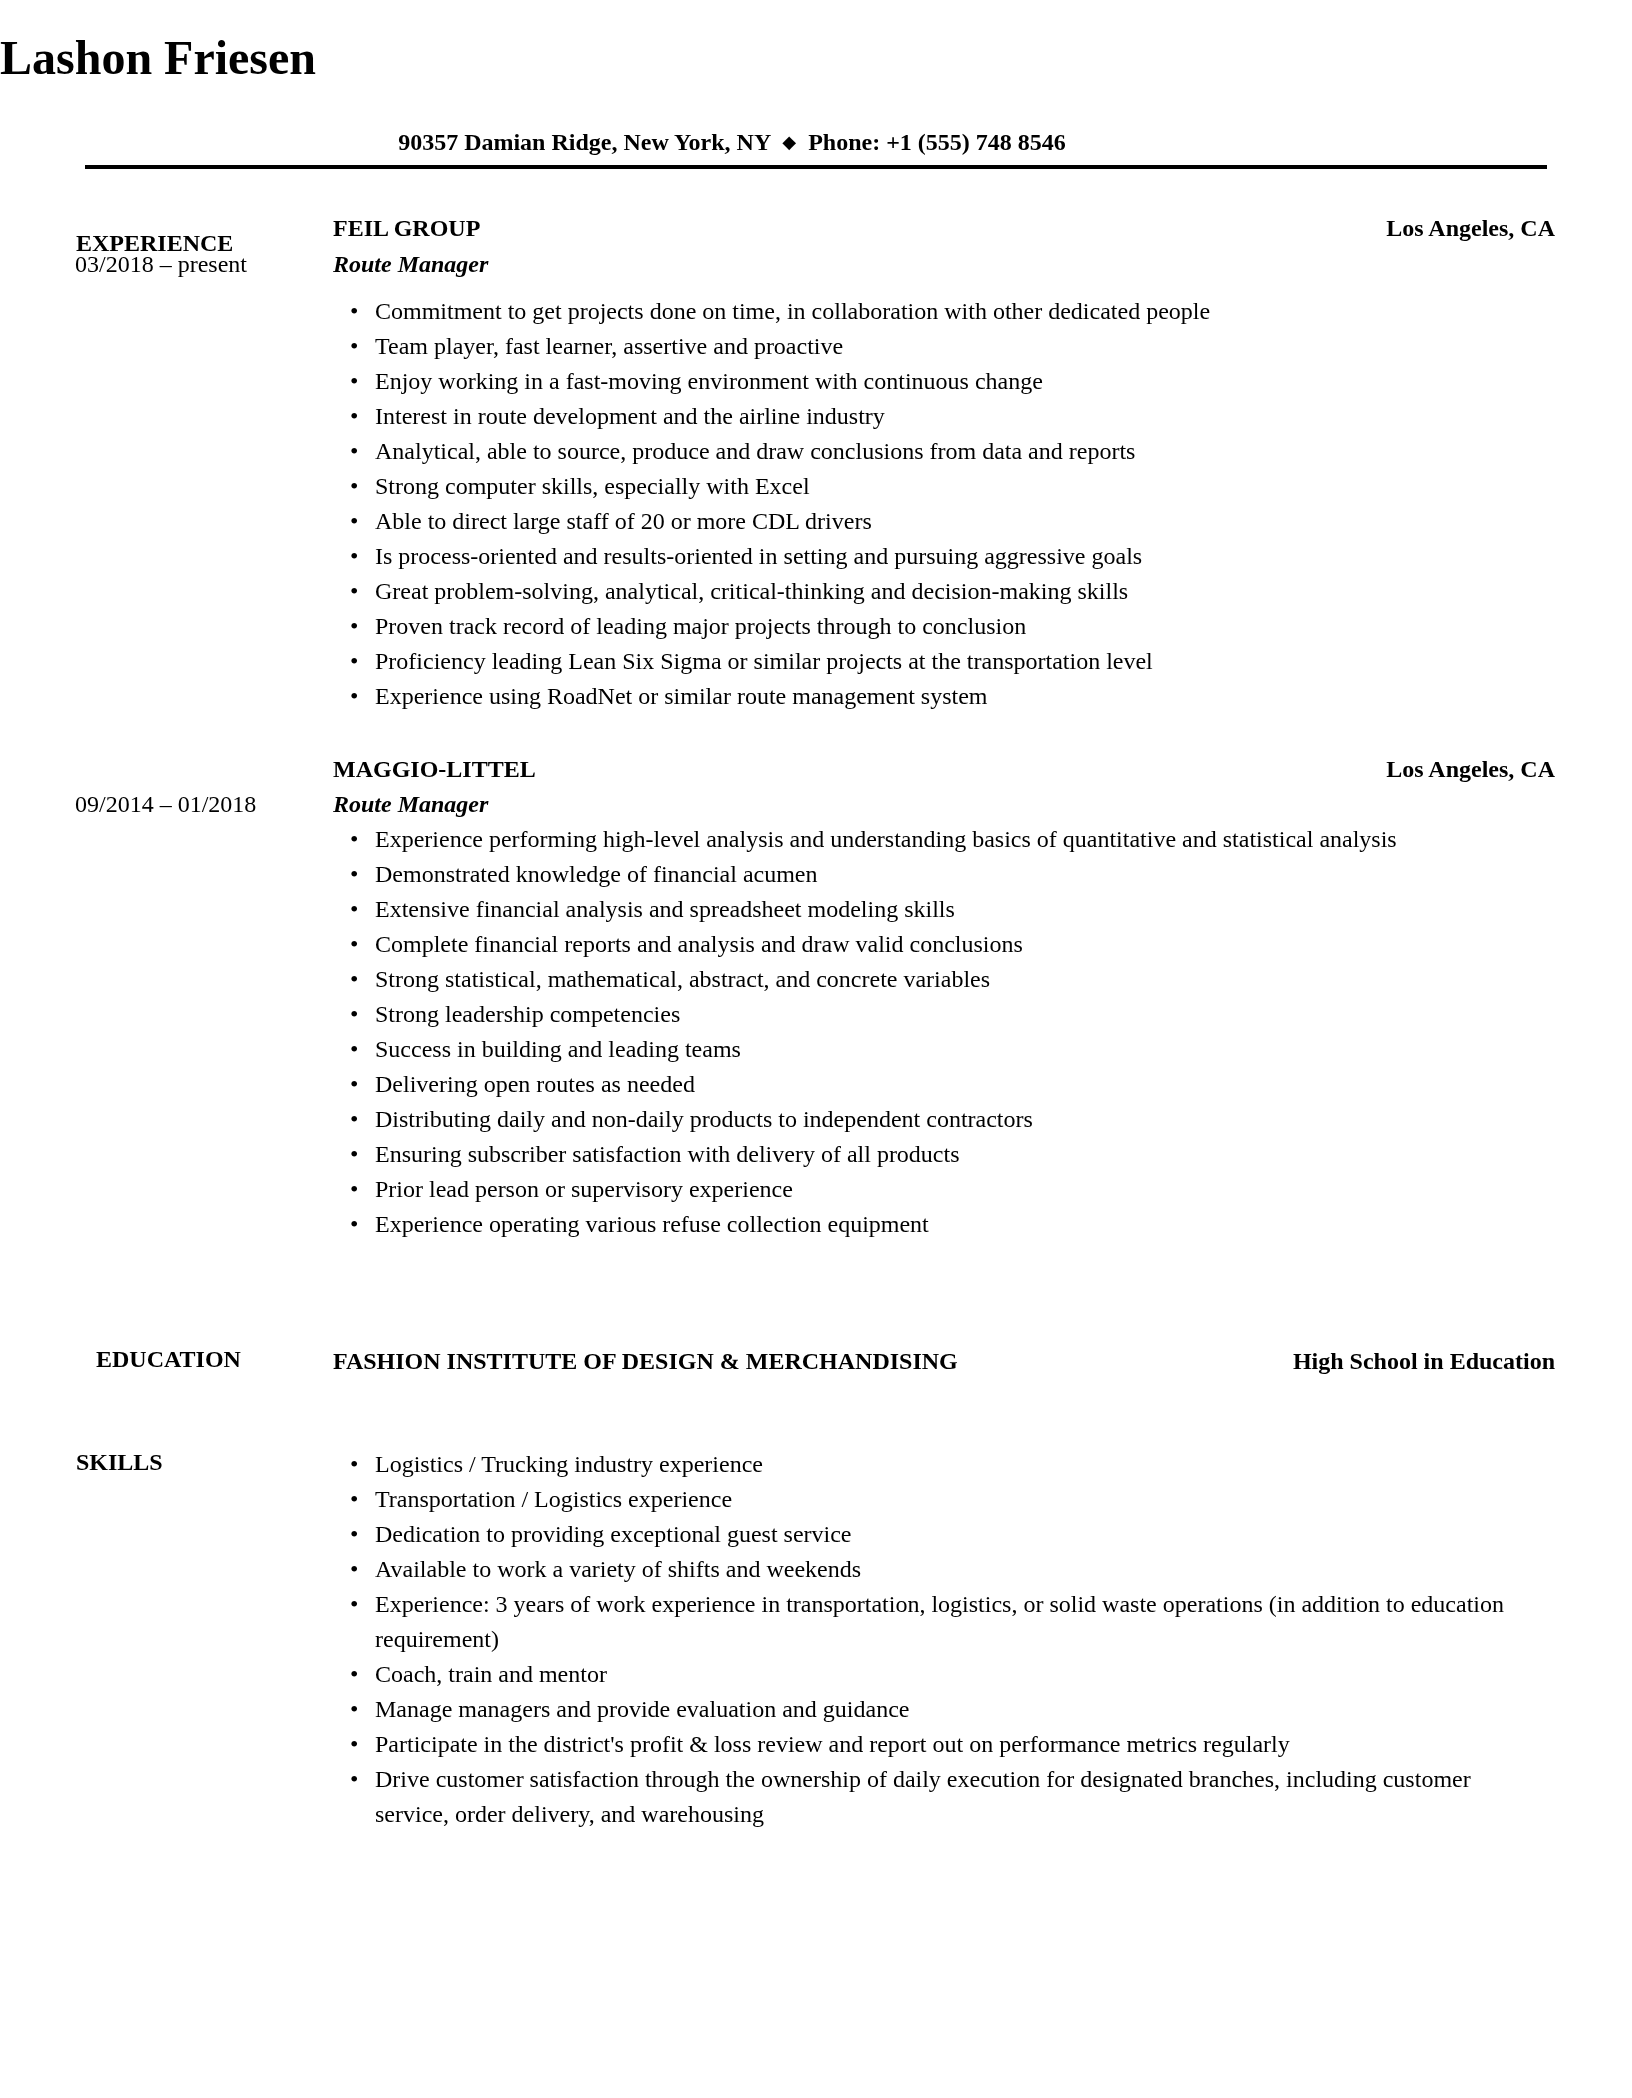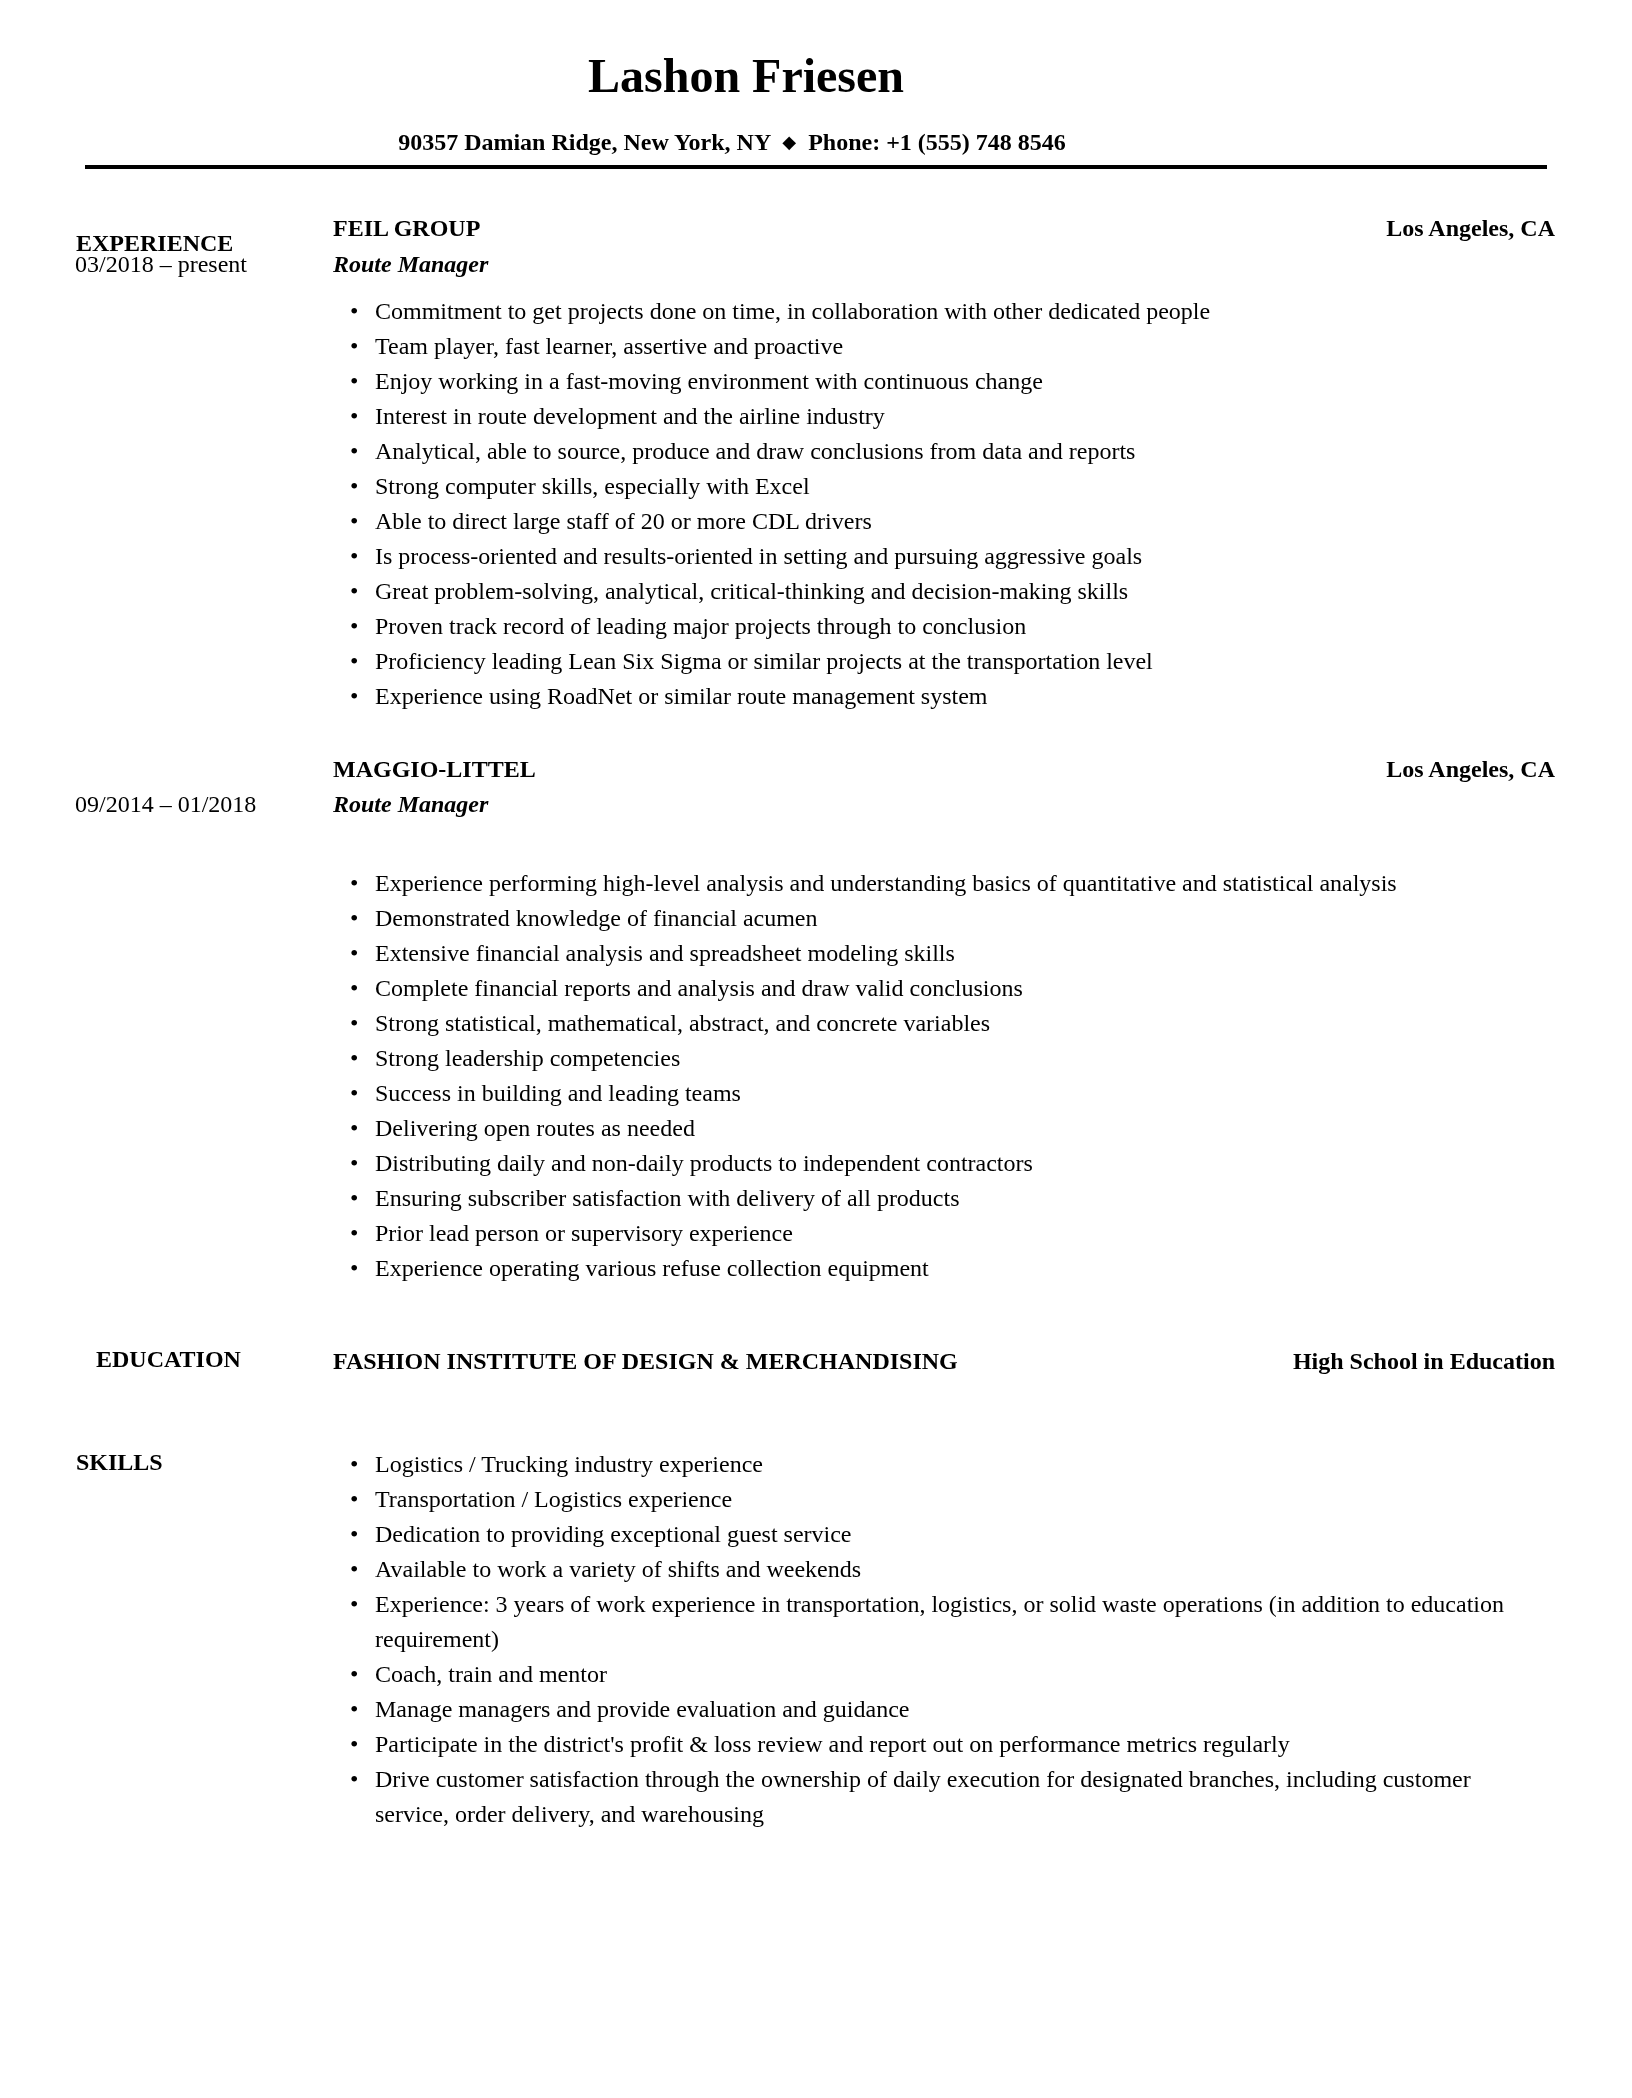--- a/index.html
+++ b/index.html
@@ -1,22 +1,22 @@
 <!DOCTYPE html>
 <html><head>
 <meta charset="utf-8">
 <style>
   html, body { margin: 0; padding: 0; background: #ffffff; }
   body {
     width: 1632px; height: 2098px; position: relative; overflow: hidden;
     font-family: "Liberation Serif", "DejaVu Serif", serif; color: #000000;
   }
   .name {
-    position: absolute; left: 0; width: 1492px; top: 46px;
-    text-align: center; font-size: 48px; font-weight: bold; line-height: 60px;
+    position: absolute; left: 0; width: 1492px; top: 28px;
+    font-size: 48px; font-weight: bold; line-height: 60px;
   }
   .contact {
     position: absolute; left: 0; width: 1464px; top: 127px;
     text-align: center; font-size: 24px; font-weight: bold; line-height: 30px;
   }
   .contact .sep { font-size: 18px; margin: 0 6px; position: relative; top: -2px; }
   .rule {
     position: absolute; left: 85px; top: 165px; width: 1462px; height: 4px; background: #000000;
   }
   .section { position: absolute; left: 0; width: 1632px; }
@@ -82,21 +82,21 @@
     </ul>
   </div>
 
   <div>
     <div class="row-head" style="top:752px;">
       <span class="company">MAGGIO-LITTEL</span>
       <span class="location">Los Angeles, CA</span>
     </div>
     <div class="date" style="top:787px;">09/2014 – 01/2018</div>
     <div class="title" style="top:787px;">Route Manager</div>
-    <ul class="bullets" style="top:866px;">
+    <ul class="bullets" style="top:822px;">
       <li>Experience performing high-level analysis and understanding basics of quantitative and statistical analysis</li>
       <li>Demonstrated knowledge of financial acumen</li>
       <li>Extensive financial analysis and spreadsheet modeling skills</li>
       <li>Complete financial reports and analysis and draw valid conclusions</li>
       <li>Strong statistical, mathematical, abstract, and concrete variables</li>
       <li>Strong leadership competencies</li>
       <li>Success in building and leading teams</li>
       <li>Delivering open routes as needed</li>
       <li>Distributing daily and non-daily products to independent contractors</li>
       <li>Ensuring subscriber satisfaction with delivery of all products</li>

